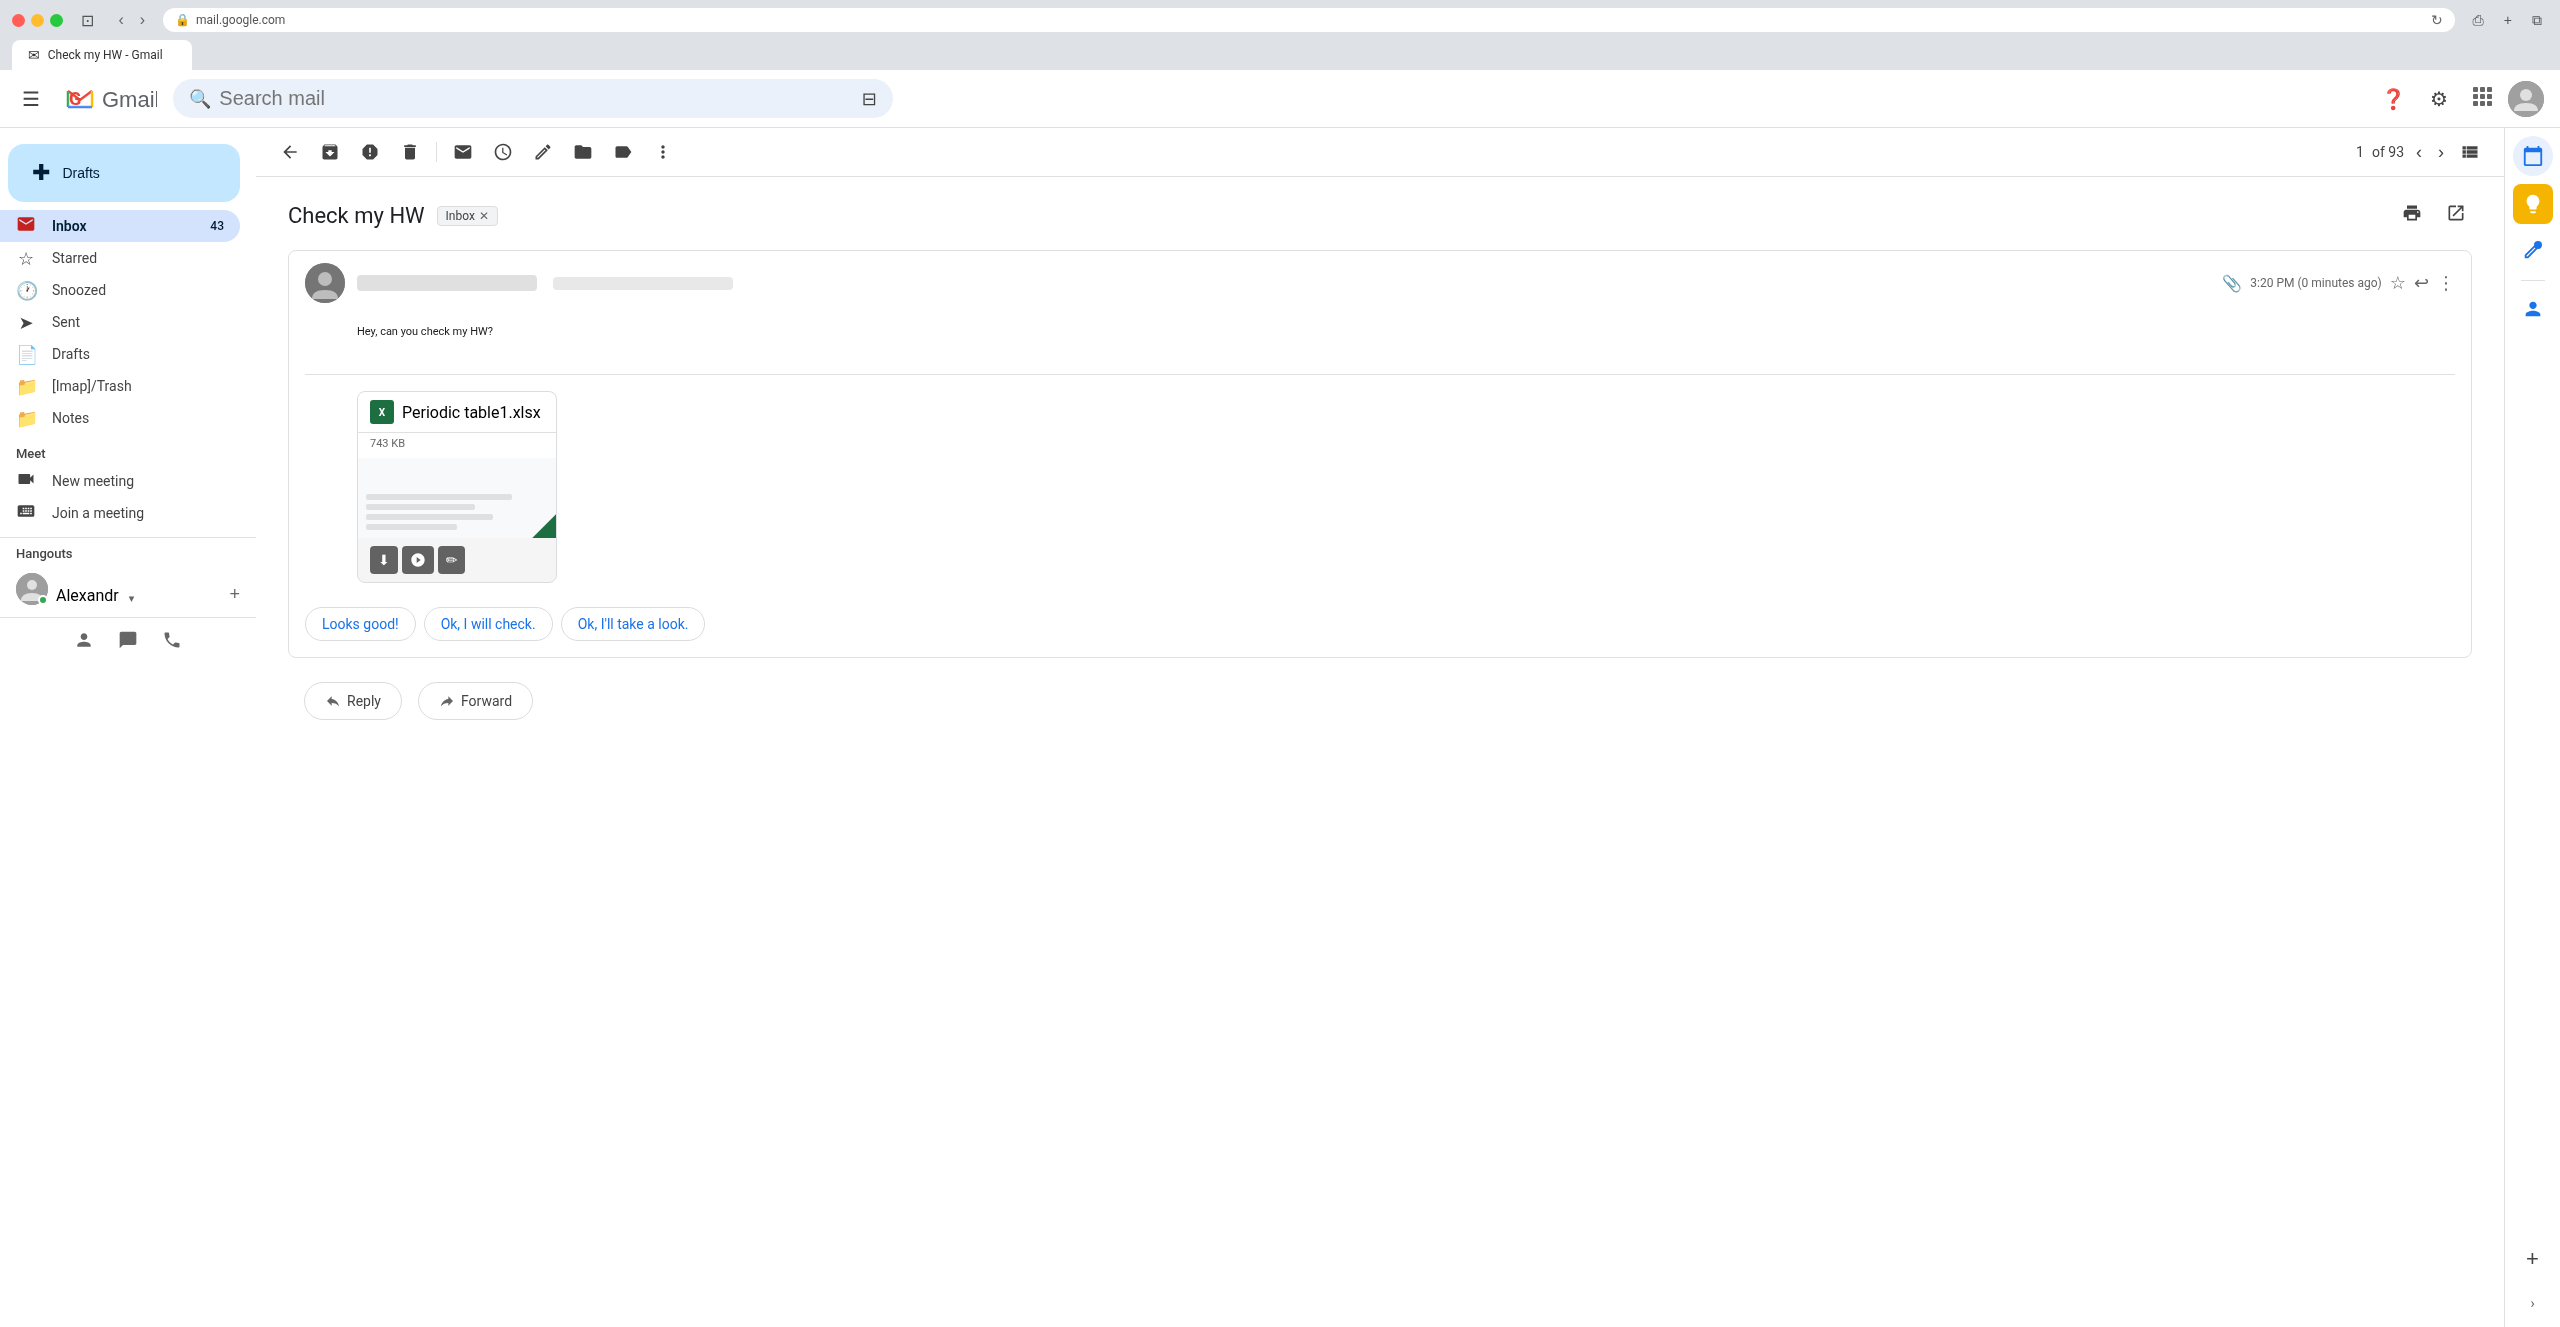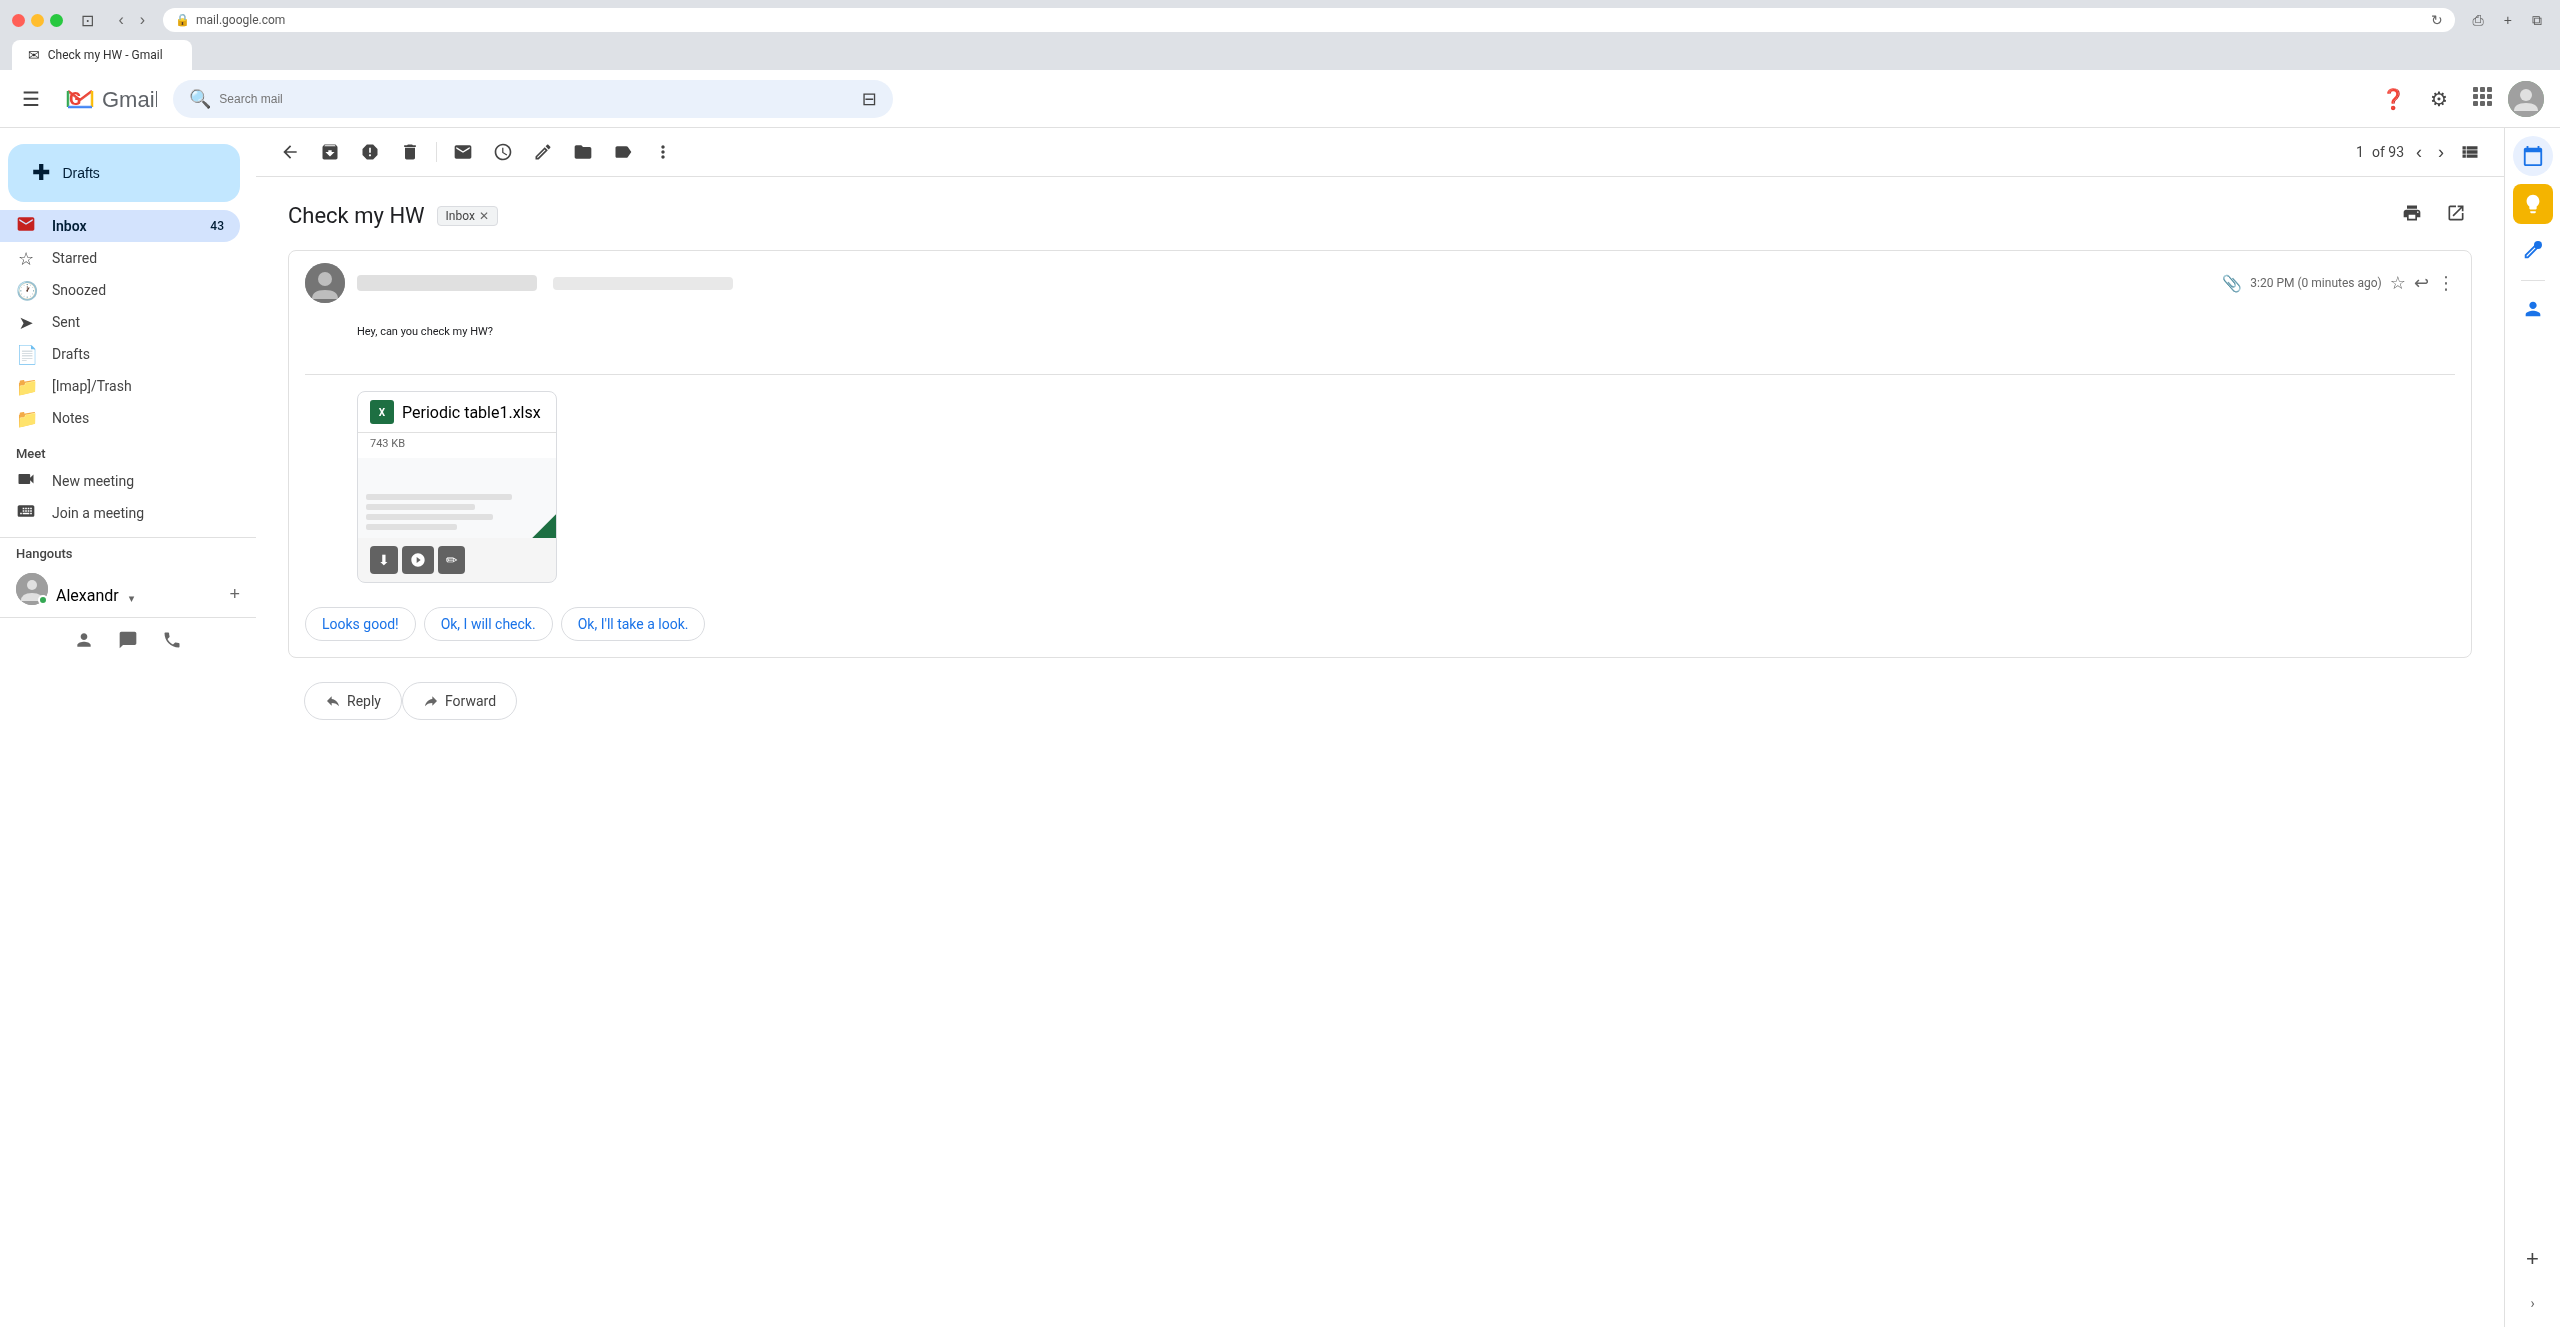--- a/index.html
+++ b/index.html
@@ -82,21 +82,21 @@
       align-items: center;
       padding: 8px 16px;
       gap: 8px;
       transition: background 0.2s;
     }
     .search-icon { color: #444; font-size: 18px; }
     .search-input {
       flex: 1;
       border: none;
       background: transparent;
-      font-size: 12px;
+      font-size: 20px;
       color: #333;
       outline: none;
     }
     .search-tune { color: #444; font-size: 18px; background: none; border: none; cursor: pointer; }
     .header-actions { display: flex; align-items: center; gap: 8px; margin-left: auto; }
     .header-icon-btn { background: none; border: none; cursor: pointer; color: #444; font-size: 20px; padding: 8px; border-radius: 50%; }
     .avatar { width: 36px; height: 36px; border-radius: 50%; background: #8B8; overflow: hidden; cursor: pointer; }
     .avatar-placeholder { width: 100%; height: 100%; background: #9e9e9e; border-radius: 50%; display: flex; align-items: center; justify-content: center; color: white; font-size: 16px; }
 
     .content-area {
@@ -381,21 +381,21 @@
       padding: 8px 16px;
       font-size: 14px;
       color: #1a73e8;
       cursor: pointer;
       font-family: inherit;
     }
 
     
     .reply-actions {
       display: flex;
-      gap: 0;
+      gap: 16px;
       padding: 8px 16px 24px 16px;
     }
     .reply-btn {
       display: flex;
       align-items: center;
       gap: 6px;
       border: 1px solid #dadce0;
       background: white;
       border-radius: 20px;
       padding: 10px 20px;

